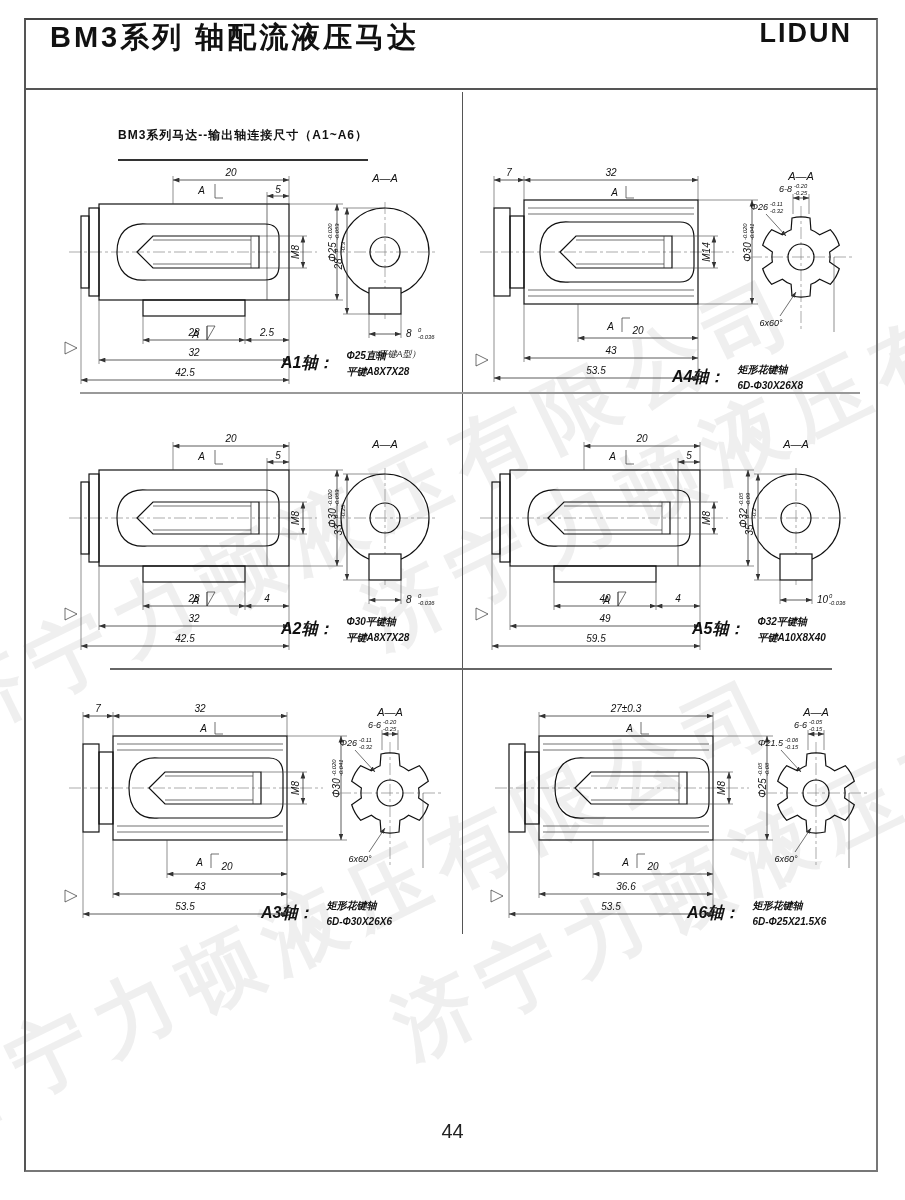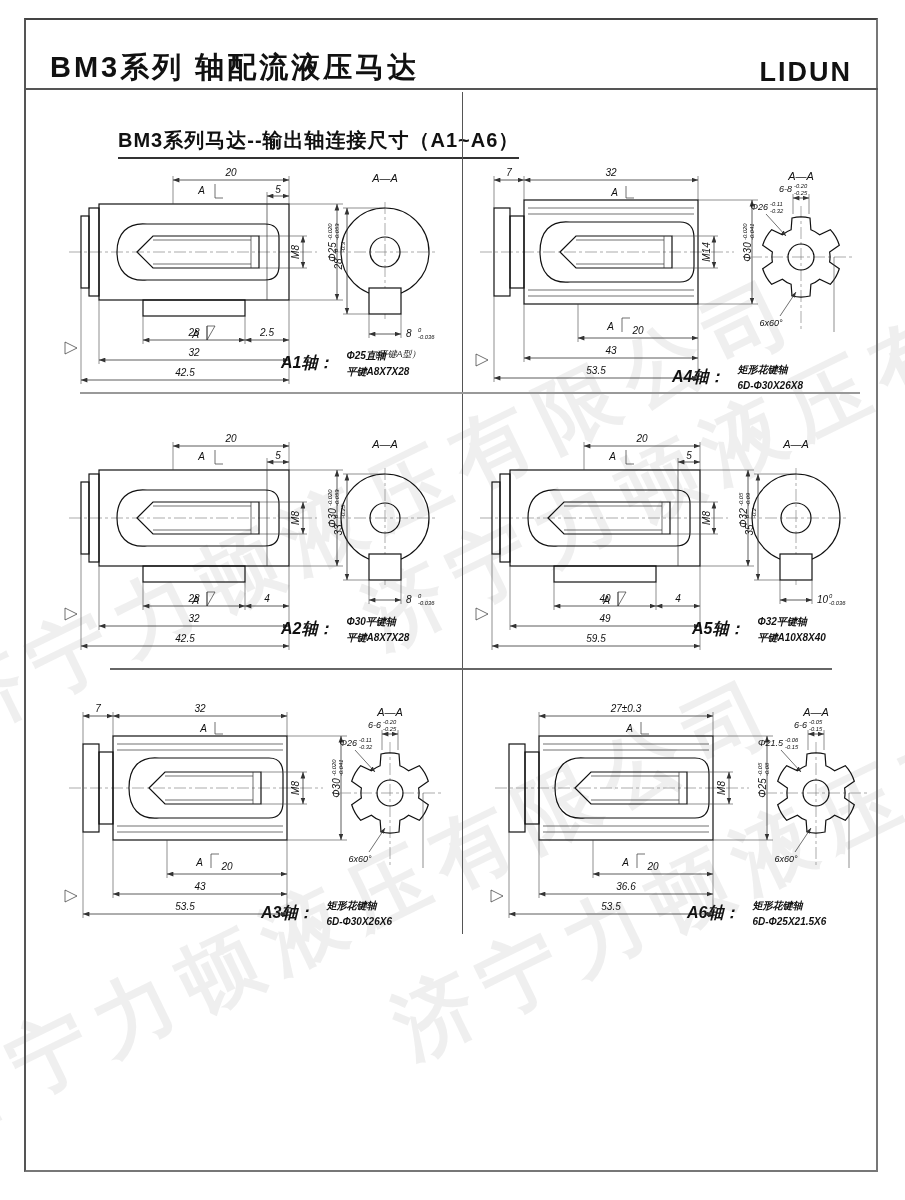--- a/index.html
+++ b/index.html
@@ -1,26 +1,26 @@
 <!DOCTYPE html>
 <html><head>
 <meta charset="utf-8">
 <style>
   html,body{margin:0;padding:0;background:#fff;}
   #page{position:relative;width:905px;height:1200px;background:#fff;overflow:hidden;
         font-family:"Liberation Sans","DejaVu Sans",sans-serif;color:#111;}
   #frame{position:absolute;left:24px;top:18px;width:854px;height:1154px;
          border:2px solid #777;border-top-color:#444;border-left-color:#555;box-sizing:border-box;}
   #header{position:absolute;left:24px;top:18px;width:854px;height:72px;
-          border-bottom:2px solid #555;display:flex;align-items:flex-end;justify-content:space-between;
+          border-bottom:2px solid #555;display:flex;align-items:flex-start;justify-content:space-between;
           padding:0 26px;box-sizing:border-box;background:transparent;}
   .title{font-size:29px;font-weight:700;letter-spacing:3px;}
   .brand{font-size:27px;font-weight:600;letter-spacing:2px;}
-  #subtitle{position:absolute;left:118px;top:127px;font-size:20px;font-weight:700;letter-spacing:1px;
-            border-bottom:2px solid #333;padding-bottom:3px;text-align:right;}
+  #subtitle{position:absolute;left:118px;top:127px;font-size:12px;font-weight:700;letter-spacing:1px;
+            border-bottom:2px solid #333;padding-bottom:15px;text-align:right;}
   .sep{position:absolute;background:#888;height:2px;}
   #sep1{left:80px;top:392px;width:780px;background:#999;}
   #sep2{left:110px;top:668px;width:722px;background:#666;}
   #vdiv{position:absolute;left:462px;top:92px;width:1px;height:842px;background:#555;}
   .drawing{position:absolute;font-style:italic;}
   .drawing svg{display:block;}
   .shaft-label{position:absolute;display:flex;gap:13px;align-items:center;}
   .key .shaft-label{left:226px;top:196px;}
   .spline .shaft-label{left:206px;top:198px;margin-top:12px;}
   .shaft-name{font-size:16px;font-weight:700;white-space:nowrap;}
@@ -749,13 +749,14 @@
   </svg>
   <div class="shaft-label">
     <span class="shaft-name">A6轴：</span>
     <span class="shaft-desc">
       <span style="display:block">矩形花键轴</span>
       <span style="display:block">6D-Φ25X21.5X6</span>
     </span>
   </div>
 </div>
 
+  <div id="pagenum">44</div>
 </div>
 
 </body></html>

